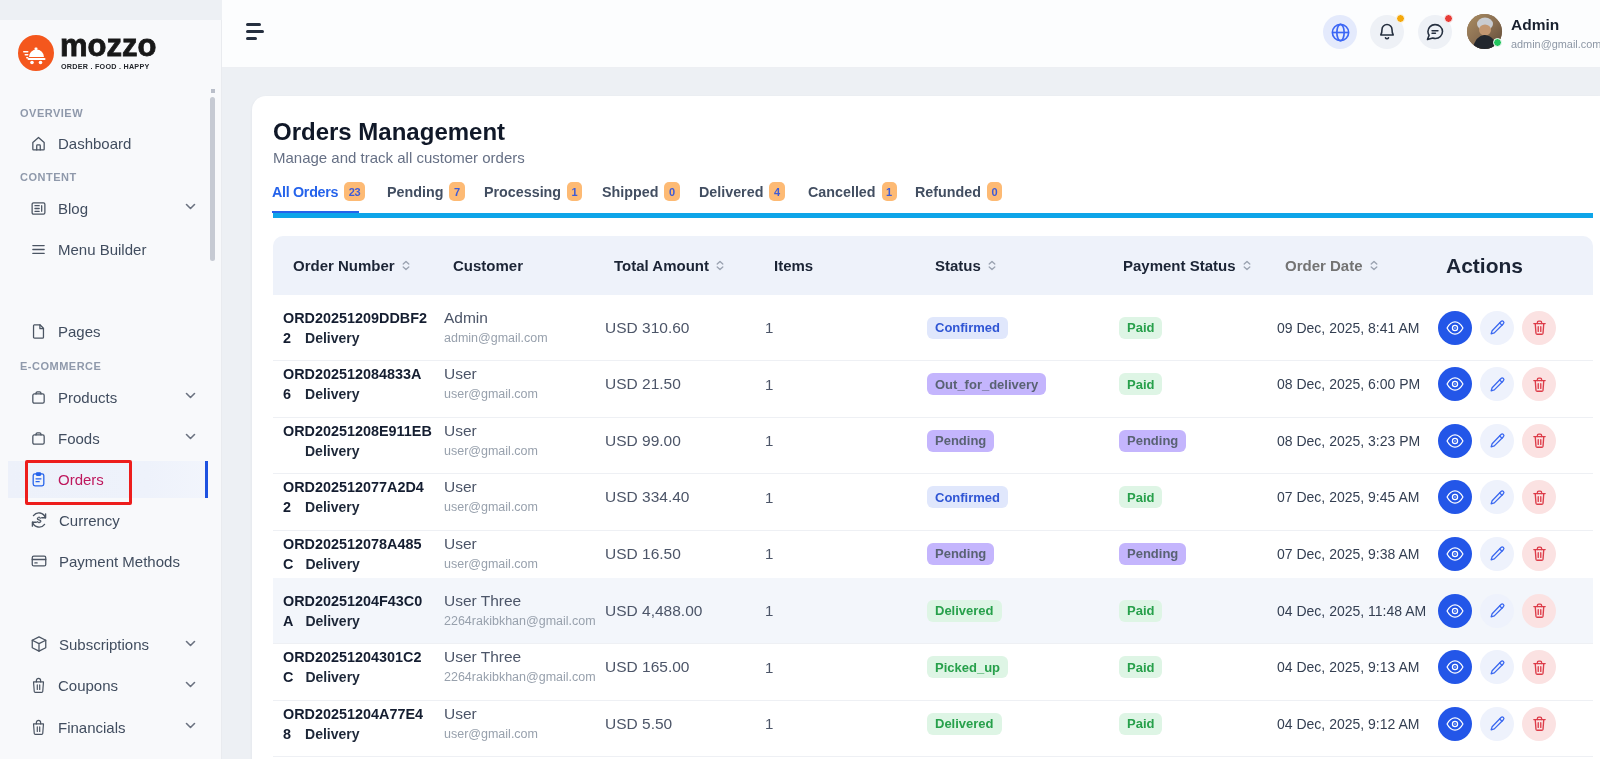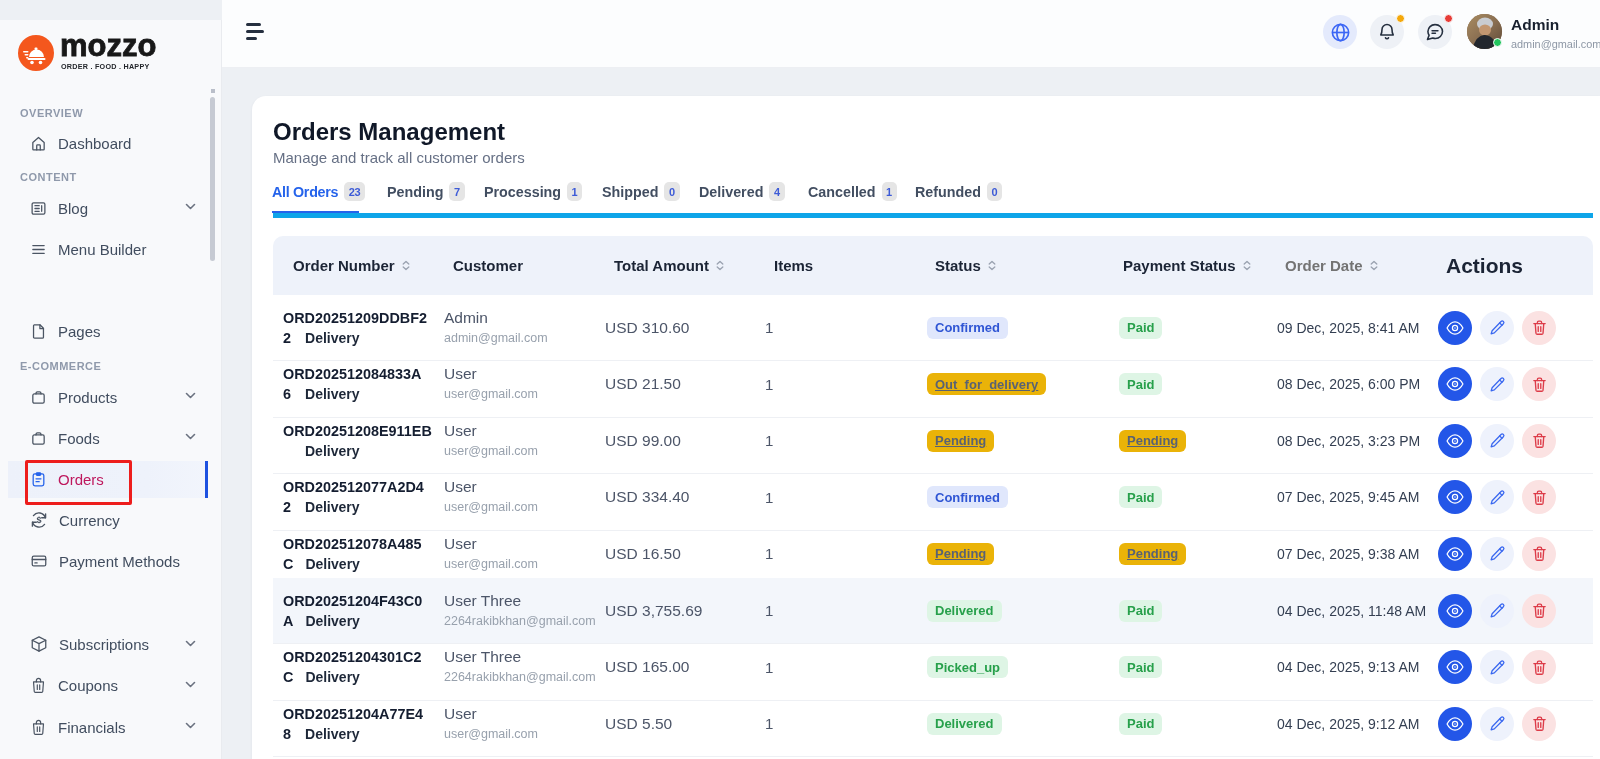--- a/index.html
+++ b/index.html
@@ -29,21 +29,21 @@
 .adm-name { position:absolute; left:1289px; top:16px; font-size:15.5px; font-weight:700; color:#18202e; }
 .adm-mail { position:absolute; left:1289px; top:38px; font-size:10.9px; color:#8d97a5; }
 
 .main { position:absolute; left:222px; top:68px; width:1378px; height:691px; background:#edf0f4; }
 .card { position:absolute; left:30px; top:28px; width:1348px; height:700px; background:#fff; border-radius:14px 0 0 0; box-shadow:0 1px 3px rgba(20,30,60,0.06); }
 .card-in { position:absolute; left:21px; top:0; width:1320px; }
 .title { position:absolute; left:0; top:22px; font-size:24px; font-weight:700; color:#101828; }
 .subtitle { position:absolute; left:0; top:53px; font-size:15px; color:#667085; }
 .tabs { position:absolute; left:0; top:79px; width:1320px; height:43px; border-bottom:5px solid #0ea5e9; }
 .tab { position:absolute; top:0; display:flex; align-items:center; gap:6px; height:33px; font-size:14.3px; font-weight:700; color:#424e61; }
-.tab .tbg { font-size:11px; font-weight:700; color:#3d5bd7; background:#e5e5e5; border-radius:5px; padding:3.5px 4.5px; min-width:9px; text-align:center; }
+.tab .tbg { font-size:11px; font-weight:700; color:#3d5bd7; background:#fdba74; border-radius:5px; padding:3.5px 4.5px; min-width:9px; text-align:center; }
 .tab.act { color:#2563eb; }
 .tab.act:after { content:""; position:absolute; left:0; bottom:-5px; height:2.5px; width:87px; background:#2563eb; }
 
 .thead { position:absolute; left:0; top:140px; width:1320px; height:59px; background:#eef2fa; border-radius:10px 10px 0 0; display:flex; align-items:center; font-size:15px; font-weight:700; color:#1b2435; }
 .th { display:flex; align-items:center; gap:7px; }
 .trow { position:absolute; left:0; width:1320px; height:66px; border-bottom:1px solid #eef0f4; display:flex; align-items:center; }
 .trow.hl { background:#f3f6fb; }
 .c1 { width:171px; padding-left:10px; }
 .c2 { width:161px; }
 .c3 { width:160px; font-size:15.5px; color:#4c5568; }
@@ -52,21 +52,21 @@
 .c6 { width:158px; }
 .c7 { width:161px; font-size:14px; color:#343f52; }
 .c8 { width:155px; display:flex; gap:8px; }
 .onum { font-size:14.4px; font-weight:700; color:#141d30; line-height:20px; white-space:nowrap; }
 .oline2 { display:flex; align-items:center; font-size:14.4px; font-weight:700; color:#141d30; line-height:20px; }
 .dlv { font-size:14px; font-weight:700; color:#1d2738; }
 .cname { font-size:15.5px; color:#4c5568; line-height:20px; }
 .cmail { font-size:12.5px; color:#98a1ad; line-height:20px; }
 .badge { display:inline-block; font-size:13px; font-weight:700; border-radius:6px; padding:3.5px 8px; }
 .b-blue { background:#e0e7fc; color:#2f55d4; }
-.b-gray { background:#eab308; color:#596273;text-decoration:underline; }
+.b-gray { background:#c4b5fd; color:#596273; }
 .b-green { background:#def5e5; color:#27a04b; }
 .abtn { width:34px; height:34px; border-radius:50%; display:flex; align-items:center; justify-content:center; }
 .a-view { background:#2356e8; }
 .a-edit { background:#eef2fc; }
 .a-del { background:#fbe2e2; }
 </style>
 </head>
 <body>
 
 <div class="main">
@@ -312,21 +312,21 @@
    </div>
    <div class="trow hl" style="top:482px">
     <div class="c1">
             <div class="onum">ORD20251204F43C0</div>
             <div class="oline2">A<span class="dlv" style="margin-left:12px">Delivery</span></div>
           </div>
     <div class="c2">
             <div class="cname">User Three</div>
             <div class="cmail">2264rakibkhan@gmail.com</div>
           </div>
-    <div class="c3">USD 3,755.69</div>
+    <div class="c3">USD 4,488.00</div>
     <div class="c4">1</div>
     <div class="c5"><span class="badge b-green">Delivered</span></div>
     <div class="c6"><span class="badge b-green">Paid</span></div>
     <div class="c7">04 Dec, 2025, 11:48 AM</div>
     <div class="c8">
             <div class="abtn a-view">
               <svg width="20" height="20" viewBox="0 0 24 24" fill="none" stroke="#fff" stroke-width="1.5">
                 <path d="M2.5 12 C5.2 6.8 8.4 4.6 12 4.6 C15.6 4.6 18.8 6.8 21.5 12 C18.8 17.2 15.6 19.4 12 19.4 C8.4 19.4 5.2 17.2 2.5 12 Z"></path>
                 <circle cx="12" cy="12" r="3.1"></circle>
                 <circle cx="12" cy="12" r="0.8" fill="#fff" stroke="none"></circle>

